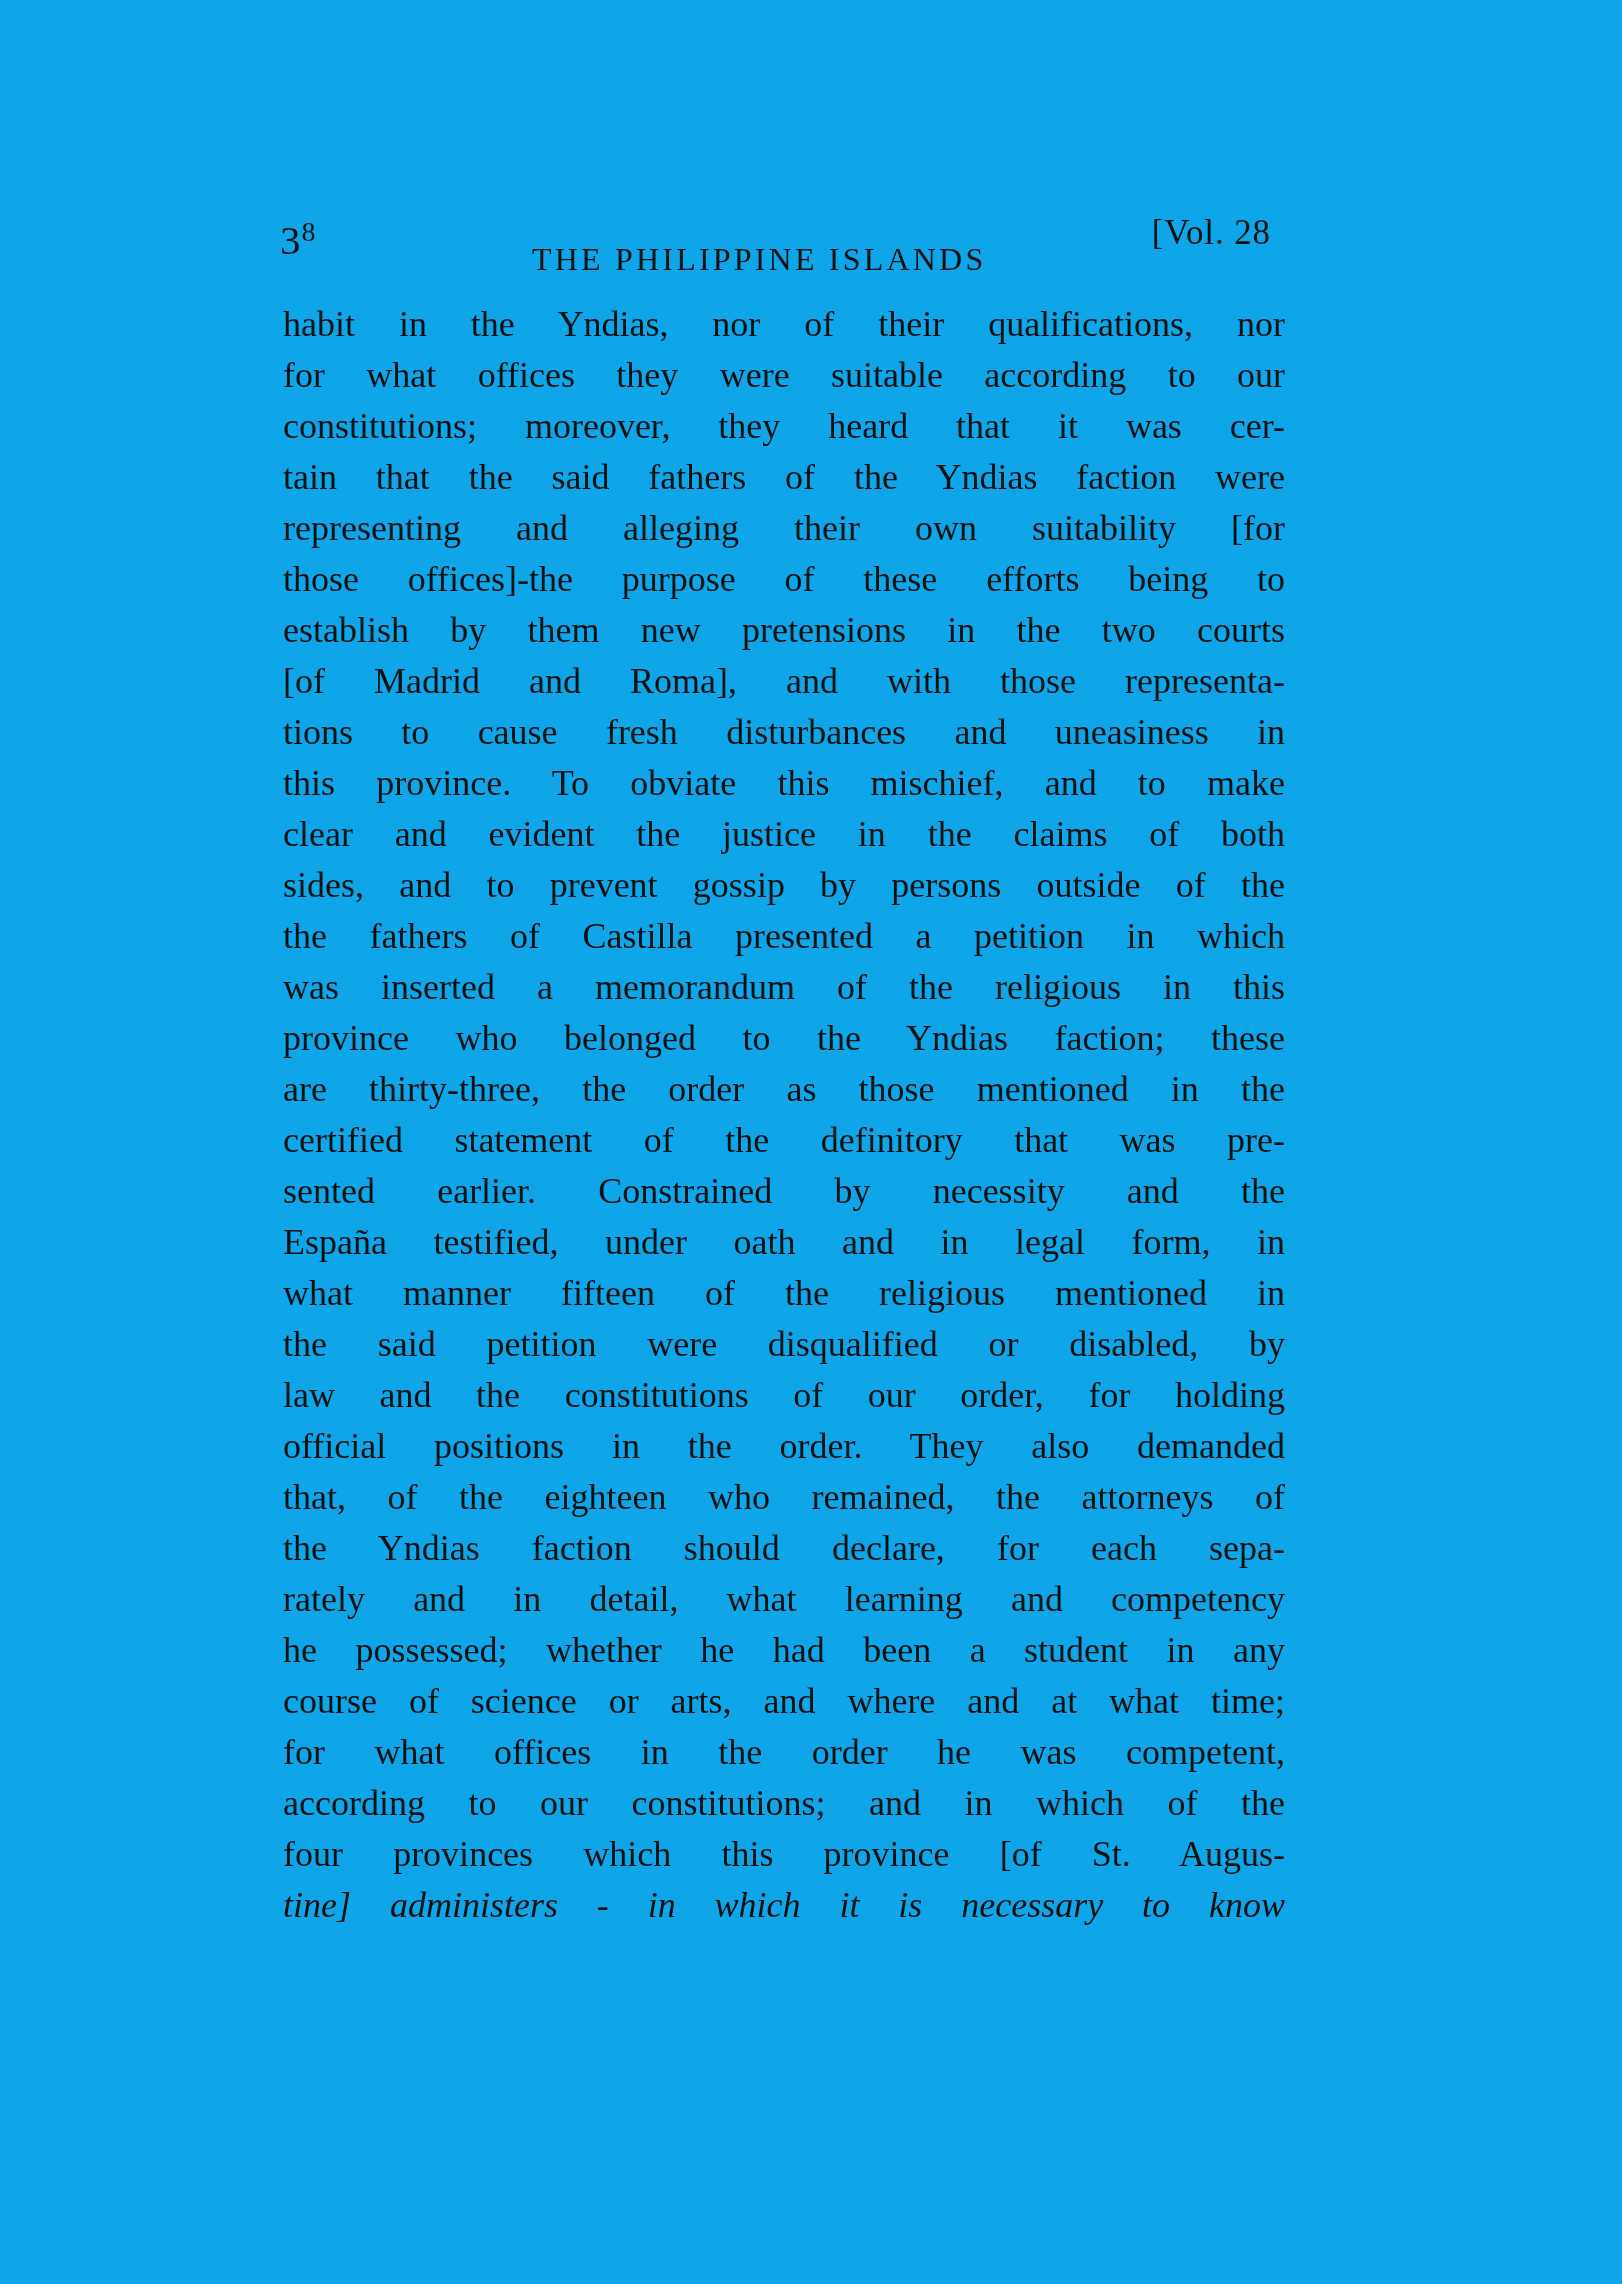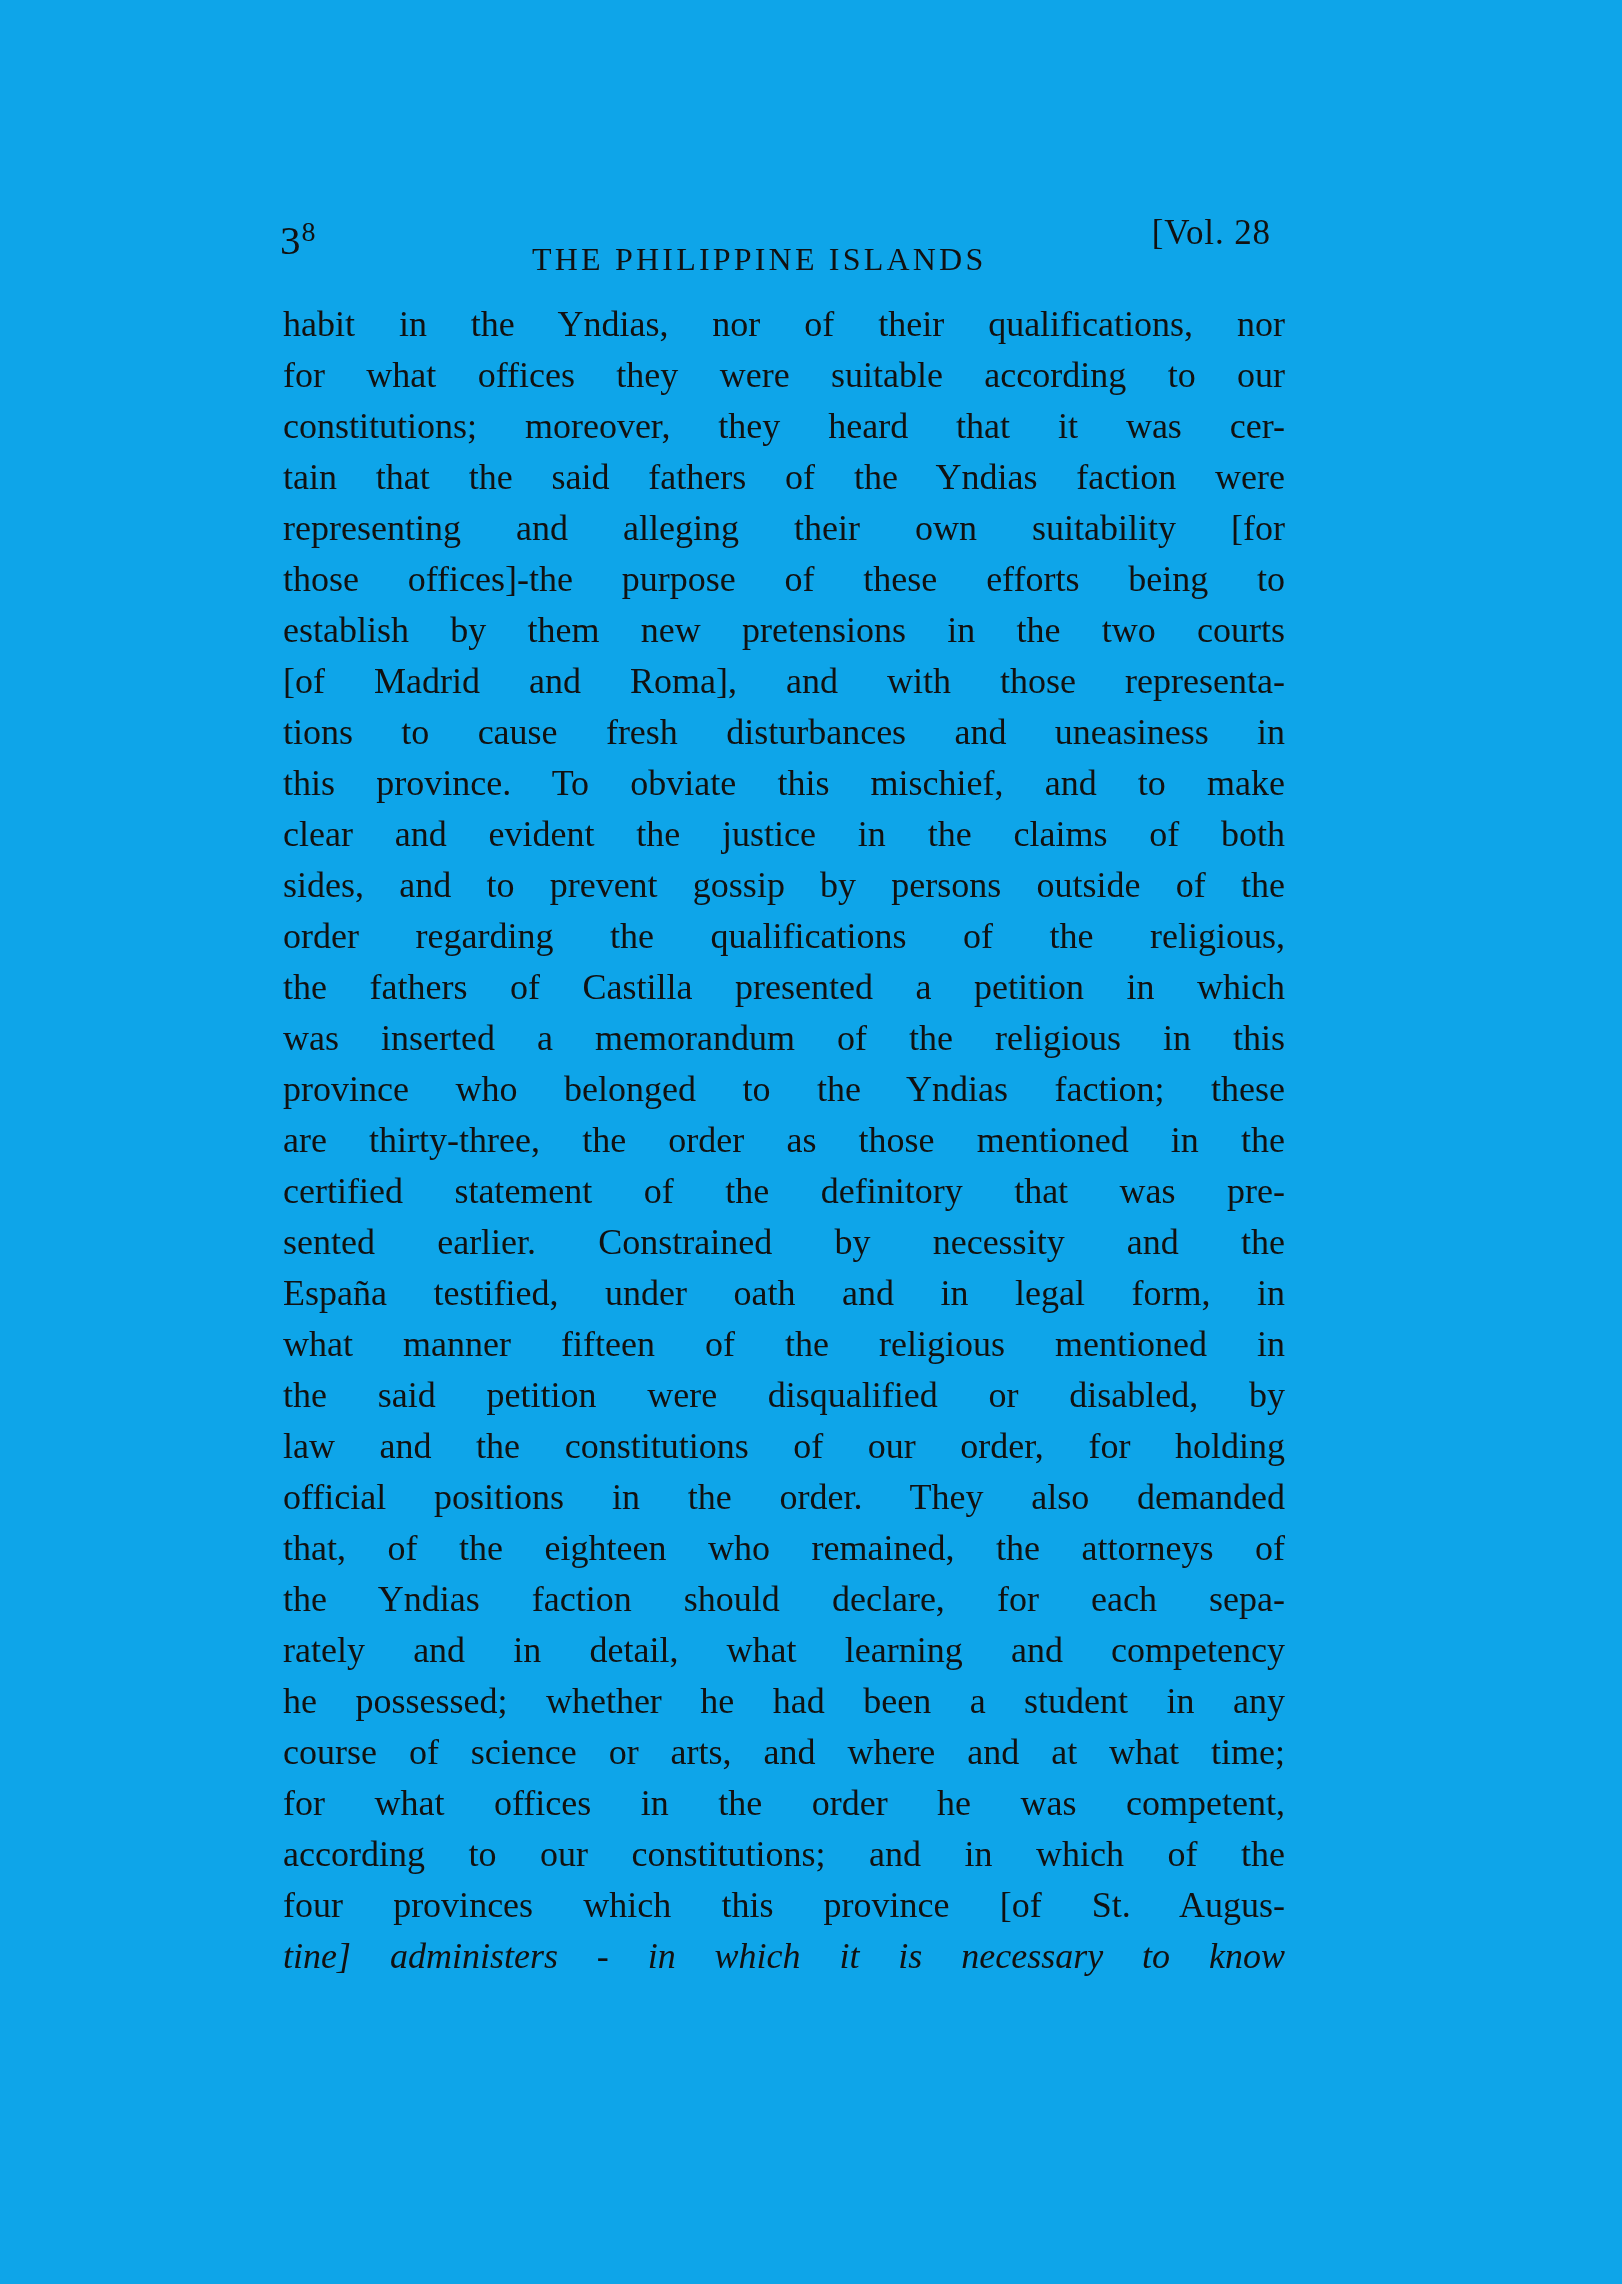--- a/index.html
+++ b/index.html
@@ -100,21 +100,20 @@
     <span class="line">constitutions; moreover, they heard that it was cer-</span>
     <span class="line">tain that the said fathers of the Yndias faction were</span>
     <span class="line">representing and alleging their own suitability [for</span>
     <span class="line">those offices]-the purpose of these efforts being to</span>
     <span class="line">establish by them new pretensions in the two courts</span>
     <span class="line">[of Madrid and Roma], and with those representa-</span>
     <span class="line">tions to cause fresh disturbances and uneasiness in</span>
     <span class="line">this province.  To obviate this mischief, and to make</span>
     <span class="line">clear and evident the justice in the claims of both</span>
     <span class="line">sides, and to prevent gossip by persons outside of the</span>
-    <span class="line">order regarding the qualifications of the religious,</span>
     <span class="line">the fathers of Castilla presented a petition in which</span>
     <span class="line">was inserted a memorandum of the religious in this</span>
     <span class="line">province who belonged to the Yndias faction; these</span>
     <span class="line">are thirty-three, the order as those mentioned in the</span>
     <span class="line">certified statement of the definitory that was pre-</span>
     <span class="line">sented earlier.  Constrained by necessity and the</span>
     <span class="line">España testified, under oath and in legal form, in</span>
     <span class="line">what manner fifteen of the religious mentioned in</span>
     <span class="line">the said petition were disqualified or disabled, by</span>
     <span class="line">law and the constitutions of our order, for holding</span>

